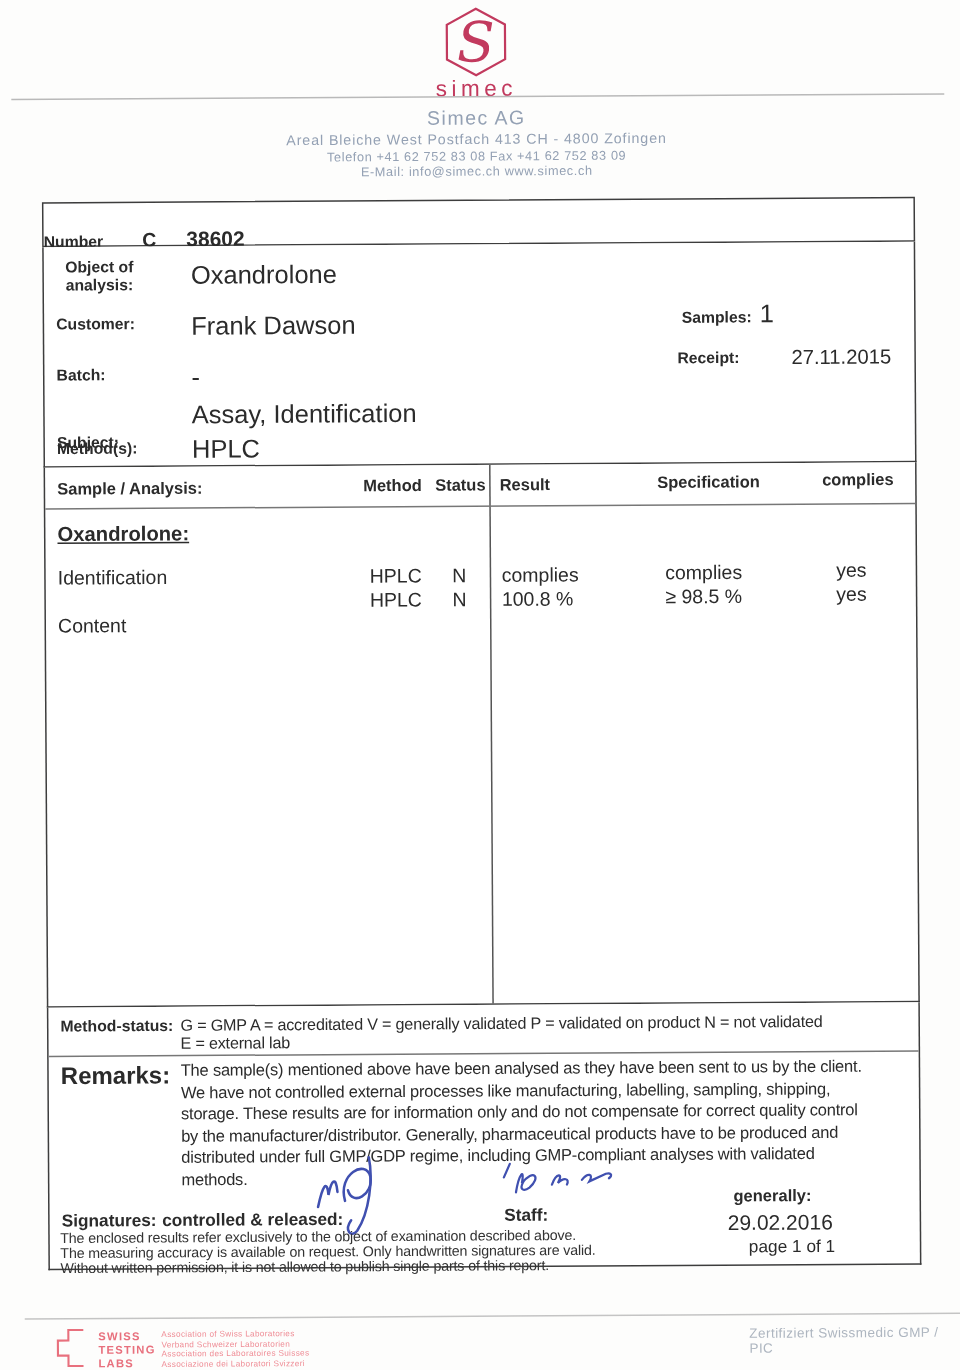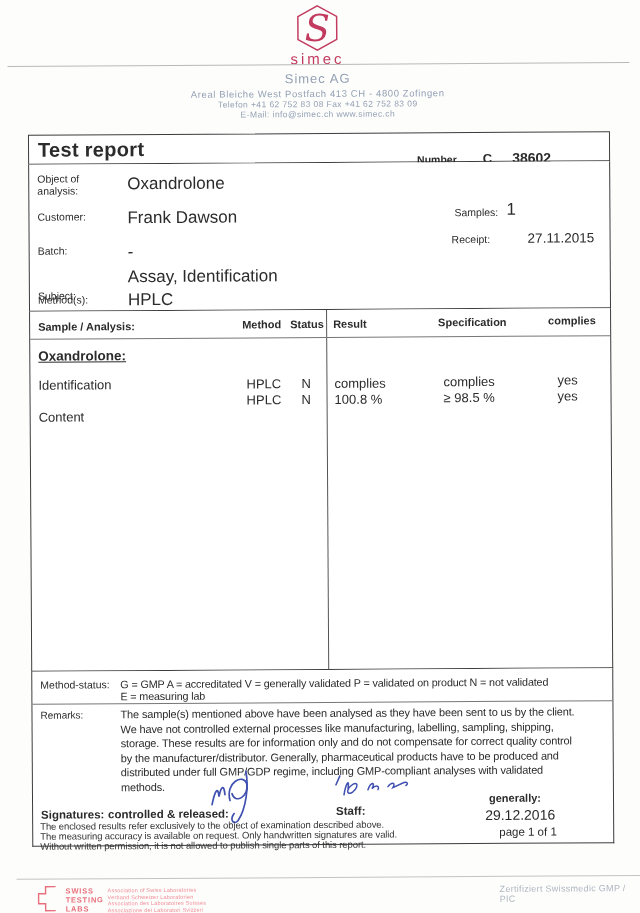--- a/index.html
+++ b/index.html
@@ -26,21 +26,21 @@
   .box.first{border-top:1.5px solid #3d3d3d;}
   .titlebox{height:30px;display:flex;align-items:center;justify-content:space-between;}
   .title{font-size:20px;font-weight:bold;letter-spacing:.3px;padding-left:9px;}
   .numgroup{display:flex;align-items:baseline;padding-right:58px;}
   .numlabel{font-size:10.5px;font-weight:bold;margin-top:24px;}
   .numprefix{font-size:13px;font-weight:bold;margin-left:26px;}
   .numval{font-size:14px;font-weight:bold;margin-left:20px;}
   .detailbox{height:147px;}
   .tablebox{height:360px;}
   .footbox{height:175px;}
-  .lbl{position:absolute;font-size:10.5px;font-weight:normal;}
+  .lbl{position:absolute;font-size:10.5px;font-weight:bold;text-align:center;}
   .val{position:absolute;font-size:17px;}
   .vdiv{position:absolute;top:0;bottom:0;left:296px;width:0;border-left:1px solid #555;}
   .th{position:absolute;font-size:11px;font-weight:bold;}
   .group-name{position:absolute;font-size:13.5px;font-weight:bold;text-decoration:underline;}
   .cell{position:absolute;font-size:13px;}
   .hline{position:absolute;left:0;right:0;height:0;border-top:1px solid #666;}
   .small{font-size:10.5px;}
   .remark-line{position:absolute;left:88px;font-size:11px;letter-spacing:-.15px;white-space:nowrap;}
   .fineprint{position:absolute;left:7px;font-size:9.5px;letter-spacing:-.1px;white-space:nowrap;color:#333;}
   .sig-label{position:absolute;font-size:11.5px;font-weight:bold;}
@@ -69,21 +69,20 @@
   </div>
   <div class="head-rule"></div>
   <div class="lh lh-company">Simec AG</div>
   <div class="lh lh-addr">Areal Bleiche West   Postfach 413   CH - 4800 Zofingen</div>
   <div class="lh lh-tel">Telefon +41 62 752 83 08    Fax +41 62 752 83 09</div>
   <div class="lh lh-mail">E-Mail: info@simec.ch     www.simec.ch</div>
 
   <div class="doc">
 
     <div class="box first titlebox">
-      <div class="title">Test report</div>
       <div class="numgroup">
         <span class="numlabel">Number</span>
         <span class="numprefix">C</span>
         <span class="numval">38602</span>
       </div>
     </div>
 
     <div class="box detailbox">
       <div class="lbl" style="left:8px;top:8px;width:58px;line-height:12px;">Object of analysis:</div>
       <div class="val" style="left:98px;top:10px;">Oxandrolone</div>
@@ -132,24 +131,24 @@
         <div class="cell" style="left:271px;top:82px;">N</div>
         <div class="cell" style="left:304px;top:82px;">100.8 %</div>
         <div class="cell" style="left:413px;top:81px;">≥ 98.5 %</div>
         <div class="cell" style="left:527px;top:80px;">yes</div>
       </div>
     </div>
 
     <div class="box footbox">
       <div class="lbl small" style="left:8px;top:7px;">Method-status:</div>
       <div class="remark-line" style="top:7px;font-size:10.8px;">G = GMP   A = accreditated   V = generally validated   P = validated on product   N = not validated</div>
-      <div class="remark-line" style="top:19px;font-size:10.8px;">E = measuring lab</div>
+      <div class="remark-line" style="top:19px;font-size:10.8px;">E = external lab</div>
       <div class="hline" style="top:32px;border-top-color:#777;"></div>
 
-      <div class="lbl" style="left:8px;top:38px;font-size:10px;">Remarks:</div>
+      <div class="lbl" style="left:8px;top:38px;font-size:16px;">Remarks:</div>
       <div class="remark-line" style="top:37px;">The sample(s) mentioned above have been analysed as they have been sent to us by the client.</div>
       <div class="remark-line" style="top:51.5px;">We have not controlled external processes like manufacturing, labelling, sampling, shipping,</div>
       <div class="remark-line" style="top:66px;">storage. These results are for information only and do not compensate for correct quality control</div>
       <div class="remark-line" style="top:80.5px;">by the manufacturer/distributor. Generally, pharmaceutical products have to be produced and</div>
       <div class="remark-line" style="top:95px;">distributed under full GMP/GDP regime, including GMP-compliant analyses with validated</div>
       <div class="remark-line" style="top:109.5px;">methods.</div>
 
       <div class="sig-label" style="left:8px;top:137px;">Signatures:</div>
       <div class="sig-label" style="left:75px;top:137px;">controlled &amp; released:</div>
       <svg class="sig-svg" style="left:175px;top:98px;" width="66" height="58" viewBox="0 0 66 58">
@@ -163,21 +162,21 @@
       <svg class="sig-svg" style="left:297px;top:103px;" width="84" height="30" viewBox="0 0 84 30">
         <g fill="none" stroke="#4050b0" stroke-width="1.5" stroke-linecap="round">
           <path d="M6,12 L10,3"></path>
           <path d="M14,22 C16,10 20,5 18,16 C26,6 31,12 23,19 C19,22 16,20 19,15"></path>
           <path d="M38,17 C41,9 46,9 42,16 C46,12 50,13 48,17"></path>
           <path d="M58,14 C62,9 66,10 63,15 L74,10 C77,9 79,11 76,13"></path>
         </g>
       </svg>
 
       <div class="completed-lbl" style="left:456px;top:123px;">generally:</div>
-      <div class="completed-date" style="left:452px;top:138px;">29.12.2016</div>
+      <div class="completed-date" style="left:452px;top:138px;">29.02.2016</div>
       <div class="page-no" style="left:466px;top:157px;">page 1 of 1</div>
 
       <div class="fineprint" style="top:149px;">The enclosed results refer exclusively to the object of examination described above.</div>
       <div class="fineprint" style="top:159px;">The measuring accuracy is available on request. Only handwritten signatures are valid.</div>
       <div class="fineprint" style="top:169px;">Without written permission, it is not allowed to publish single parts of this report.</div>
     </div>
   </div>
 
   <div class="foot-rule"></div>
   <div class="stl">

